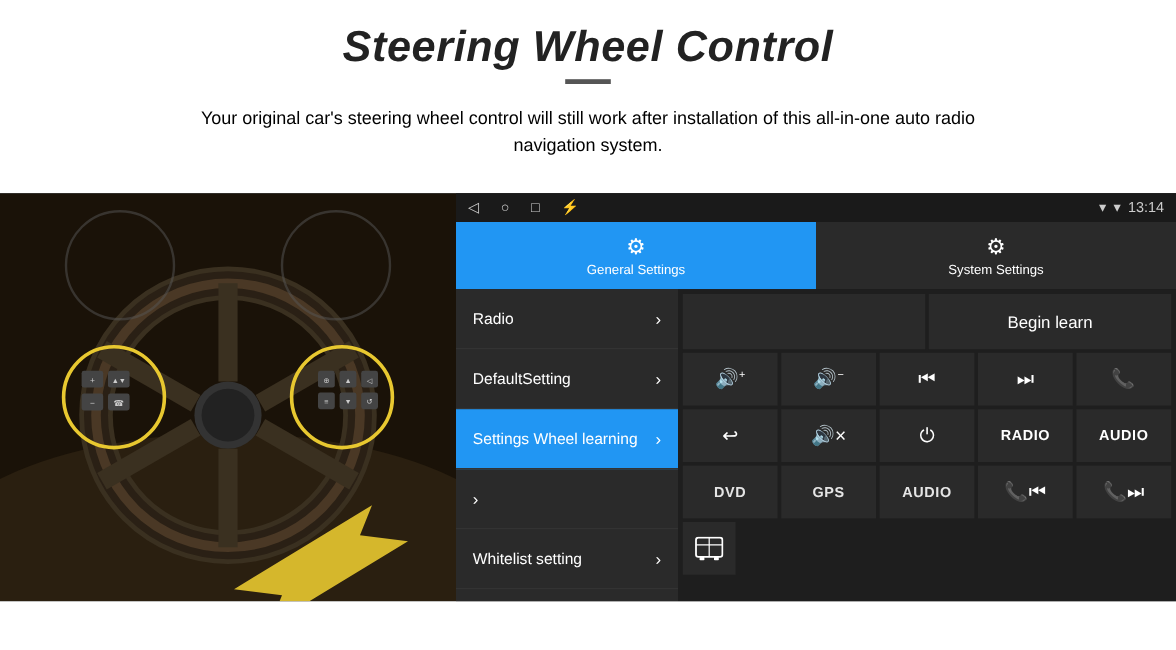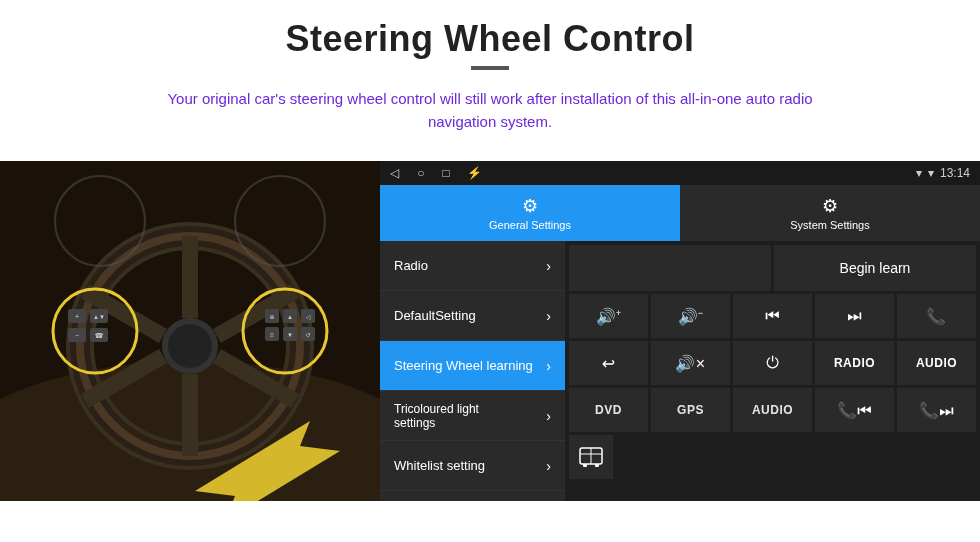--- a/index.html
+++ b/index.html
@@ -14,32 +14,33 @@
     .page-header {
       text-align: center;
       padding: 18px 20px 10px;
     }
 
     .page-title {
       font-size: 36px;
       font-weight: 900;
       color: #222;
       letter-spacing: 0.5px;
+      font-style: italic;
     }
 
     .title-divider {
       width: 38px;
       height: 4px;
       background: #555;
       margin: 6px auto 10px;
     }
 
     .page-subtitle {
       font-size: 15px;
-      color: #6d28d9;
+      color: #000000;
       line-height: 1.5;
       max-width: 700px;
       margin: 18px auto;
     }
 
     .content-area {
       display: flex;
       width: 980px;
       height: 340px;
     }
@@ -363,26 +364,25 @@
           <span class="menu-item-label">Radio</span>
           <span class="menu-arrow">›</span>
         </div>
 
         <div class="menu-item">
           <span class="menu-item-label">DefaultSetting</span>
           <span class="menu-arrow">›</span>
         </div>
 
         <div class="menu-item active">
-          <span class="menu-item-label">Steering Wheel learning</span>
+          <span class="menu-item-label">Settings Wheel learning</span>
           <span class="menu-arrow">›</span>
         </div>
 
         <div class="menu-item">
-          <span class="menu-item-label" style="font-size:12px;">Tricoloured light<br>settings</span>
           <span class="menu-arrow">›</span>
         </div>
 
         <div class="menu-item">
           <span class="menu-item-label">Whitelist setting</span>
           <span class="menu-arrow">›</span>
         </div>
 
       </div>
 

